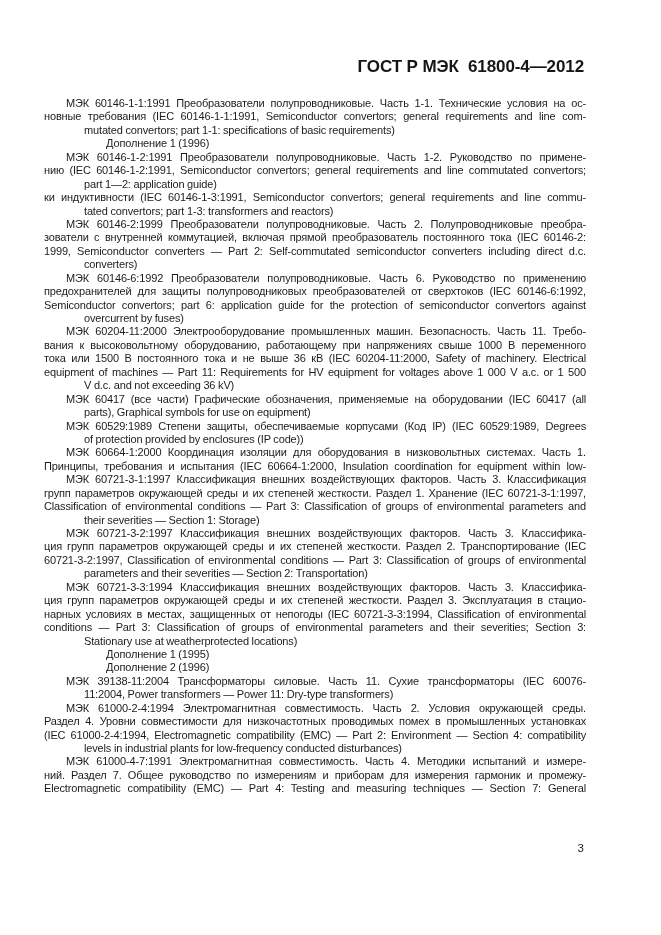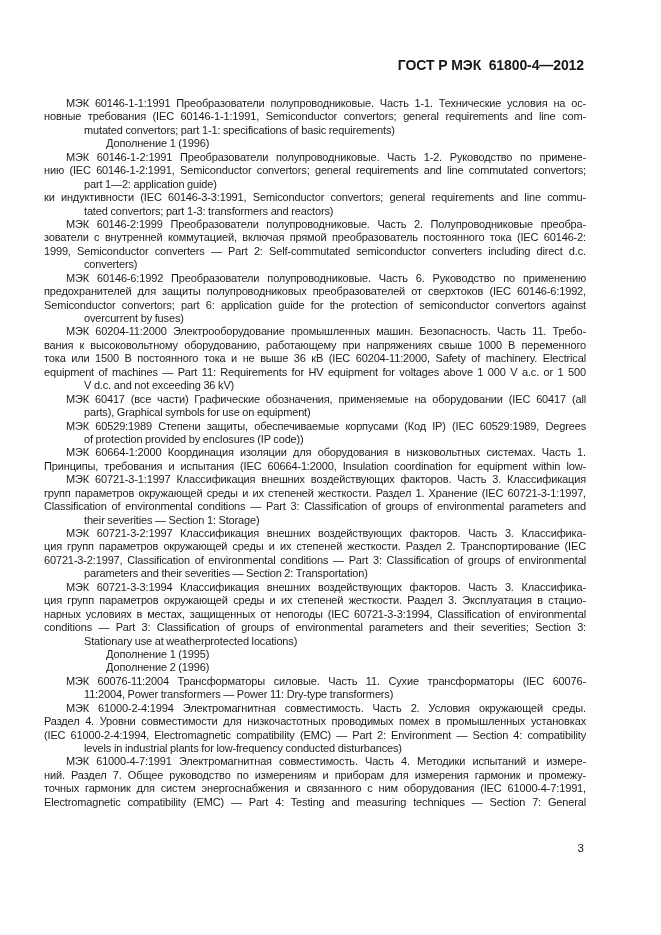--- a/index.html
+++ b/index.html
@@ -15,21 +15,21 @@
     overflow: hidden;
     font-family: "Liberation Sans", sans-serif;
     color: #1c1c1c;
   }
   .header {
     position: absolute;
     top: 57px;
     left: 44px;
     width: 540px;
     text-align: right;
-    font-size: 14px;
+    font-size: 17px;
     font-weight: bold;
     letter-spacing: -0.1px;
     white-space: pre;
     color: #161616;
   }
   .body-text {
     position: absolute;
     top: 83px;
     left: 44px;
     width: 542px;
@@ -70,21 +70,21 @@
   <div class="header">ГОСТ Р МЭК  61800-4—2012</div>
 
   <div class="body-text">
       <div class="line first">МЭК 60146-1-1:1991 Преобразователи полупроводниковые. Часть 1-1. Технические условия на ос-</div>
       <div class="line">новные требования (IEC 60146-1-1:1991, Semiconductor convertors; general requirements and line com-</div>
       <div class="line last">mutated convertors; part 1-1: specifications of basic requirements)</div>
       <div class="line first last">Дополнение 1 (1996)</div>
       <div class="line first">МЭК 60146-1-2:1991 Преобразователи полупроводниковые. Часть 1-2. Руководство по примене-</div>
       <div class="line">нию (IEC 60146-1-2:1991, Semiconductor convertors; general requirements and line commutated convertors;</div>
       <div class="line last">part 1—2: application guide)</div>
-      <div class="line">ки индуктивности (IEC 60146-3-3:1991, Semiconductor convertors; general requirements and line commu-</div>
+      <div class="line">ки индуктивности (IEC 60146-1-3:1991, Semiconductor convertors; general requirements and line commu-</div>
       <div class="line last">tated convertors; part 1-3: transformers and reactors)</div>
       <div class="line first">МЭК 60146-2:1999 Преобразователи полупроводниковые. Часть 2. Полупроводниковые преобра-</div>
       <div class="line">зователи с внутренней коммутацией, включая прямой преобразователь постоянного тока (IEC 60146-2:</div>
       <div class="line">1999, Semiconductor converters — Part 2: Self-commutated semiconductor converters including direct d.c.</div>
       <div class="line last">converters)</div>
       <div class="line first">МЭК 60146-6:1992 Преобразователи полупроводниковые. Часть 6. Руководство по применению</div>
       <div class="line">предохранителей для защиты полупроводниковых преобразователей от сверхтоков (IEC 60146-6:1992,</div>
       <div class="line">Semiconductor convertors; part 6: application guide for the protection of semiconductor convertors against</div>
       <div class="line last">overcurrent by fuses)</div>
       <div class="line first">МЭК 60204-11:2000 Электрооборудование промышленных машин. Безопасность. Часть 11. Требо-</div>
@@ -106,26 +106,25 @@
       <div class="line">ция групп параметров окружающей среды и их степеней жесткости. Раздел 2. Транспортирование (IEC</div>
       <div class="line">60721-3-2:1997, Classification of environmental conditions — Part 3: Classification of groups of environmental</div>
       <div class="line last">parameters and their severities — Section 2: Transportation)</div>
       <div class="line first">МЭК 60721-3-3:1994 Классификация внешних воздействующих факторов. Часть 3. Классифика-</div>
       <div class="line">ция групп параметров окружающей среды и их степеней жесткости. Раздел 3. Эксплуатация в стацио-</div>
       <div class="line">нарных условиях в местах, защищенных от непогоды (IEC 60721-3-3:1994, Classification of environmental</div>
       <div class="line">conditions — Part 3: Classification of groups of environmental parameters and their severities; Section 3:</div>
       <div class="line last">Stationary use at weatherprotected locations)</div>
       <div class="line first last">Дополнение 1 (1995)</div>
       <div class="line first last">Дополнение 2 (1996)</div>
-      <div class="line first">МЭК 60076-11:2004 Трансформаторы силовые. Часть 11. Сухие трансформаторы (IEC 60076-</div>
+      <div class="line first">МЭК 39138-11:2004 Трансформаторы силовые. Часть 11. Сухие трансформаторы (IEC 60076-</div>
       <div class="line last">11:2004, Power transformers — Power 11: Dry-type transformers)</div>
       <div class="line first">МЭК 61000-2-4:1994 Электромагнитная совместимость. Часть 2. Условия окружающей среды.</div>
       <div class="line">Раздел 4. Уровни совместимости для низкочастотных проводимых помех в промышленных установках</div>
       <div class="line">(IEC 61000-2-4:1994, Electromagnetic compatibility (EMC) — Part 2: Environment — Section 4: compatibility</div>
       <div class="line last">levels in industrial plants for low-frequency conducted disturbances)</div>
       <div class="line first">МЭК 61000-4-7:1991 Электромагнитная совместимость. Часть 4. Методики испытаний и измере-</div>
       <div class="line">ний. Раздел 7. Общее руководство по измерениям и приборам для измерения гармоник и промежу-</div>
-      <div class="line">точных гармоник для систем энергоснабжения и связанного с ним оборудования (IEC 61000-4-7:1991,</div>
       <div class="line">Electromagnetic compatibility (EMC) — Part 4: Testing and measuring techniques — Section 7: General</div>
     </div>
 
   <div class="page-number">3</div>
 </div>
 
 </body></html>

